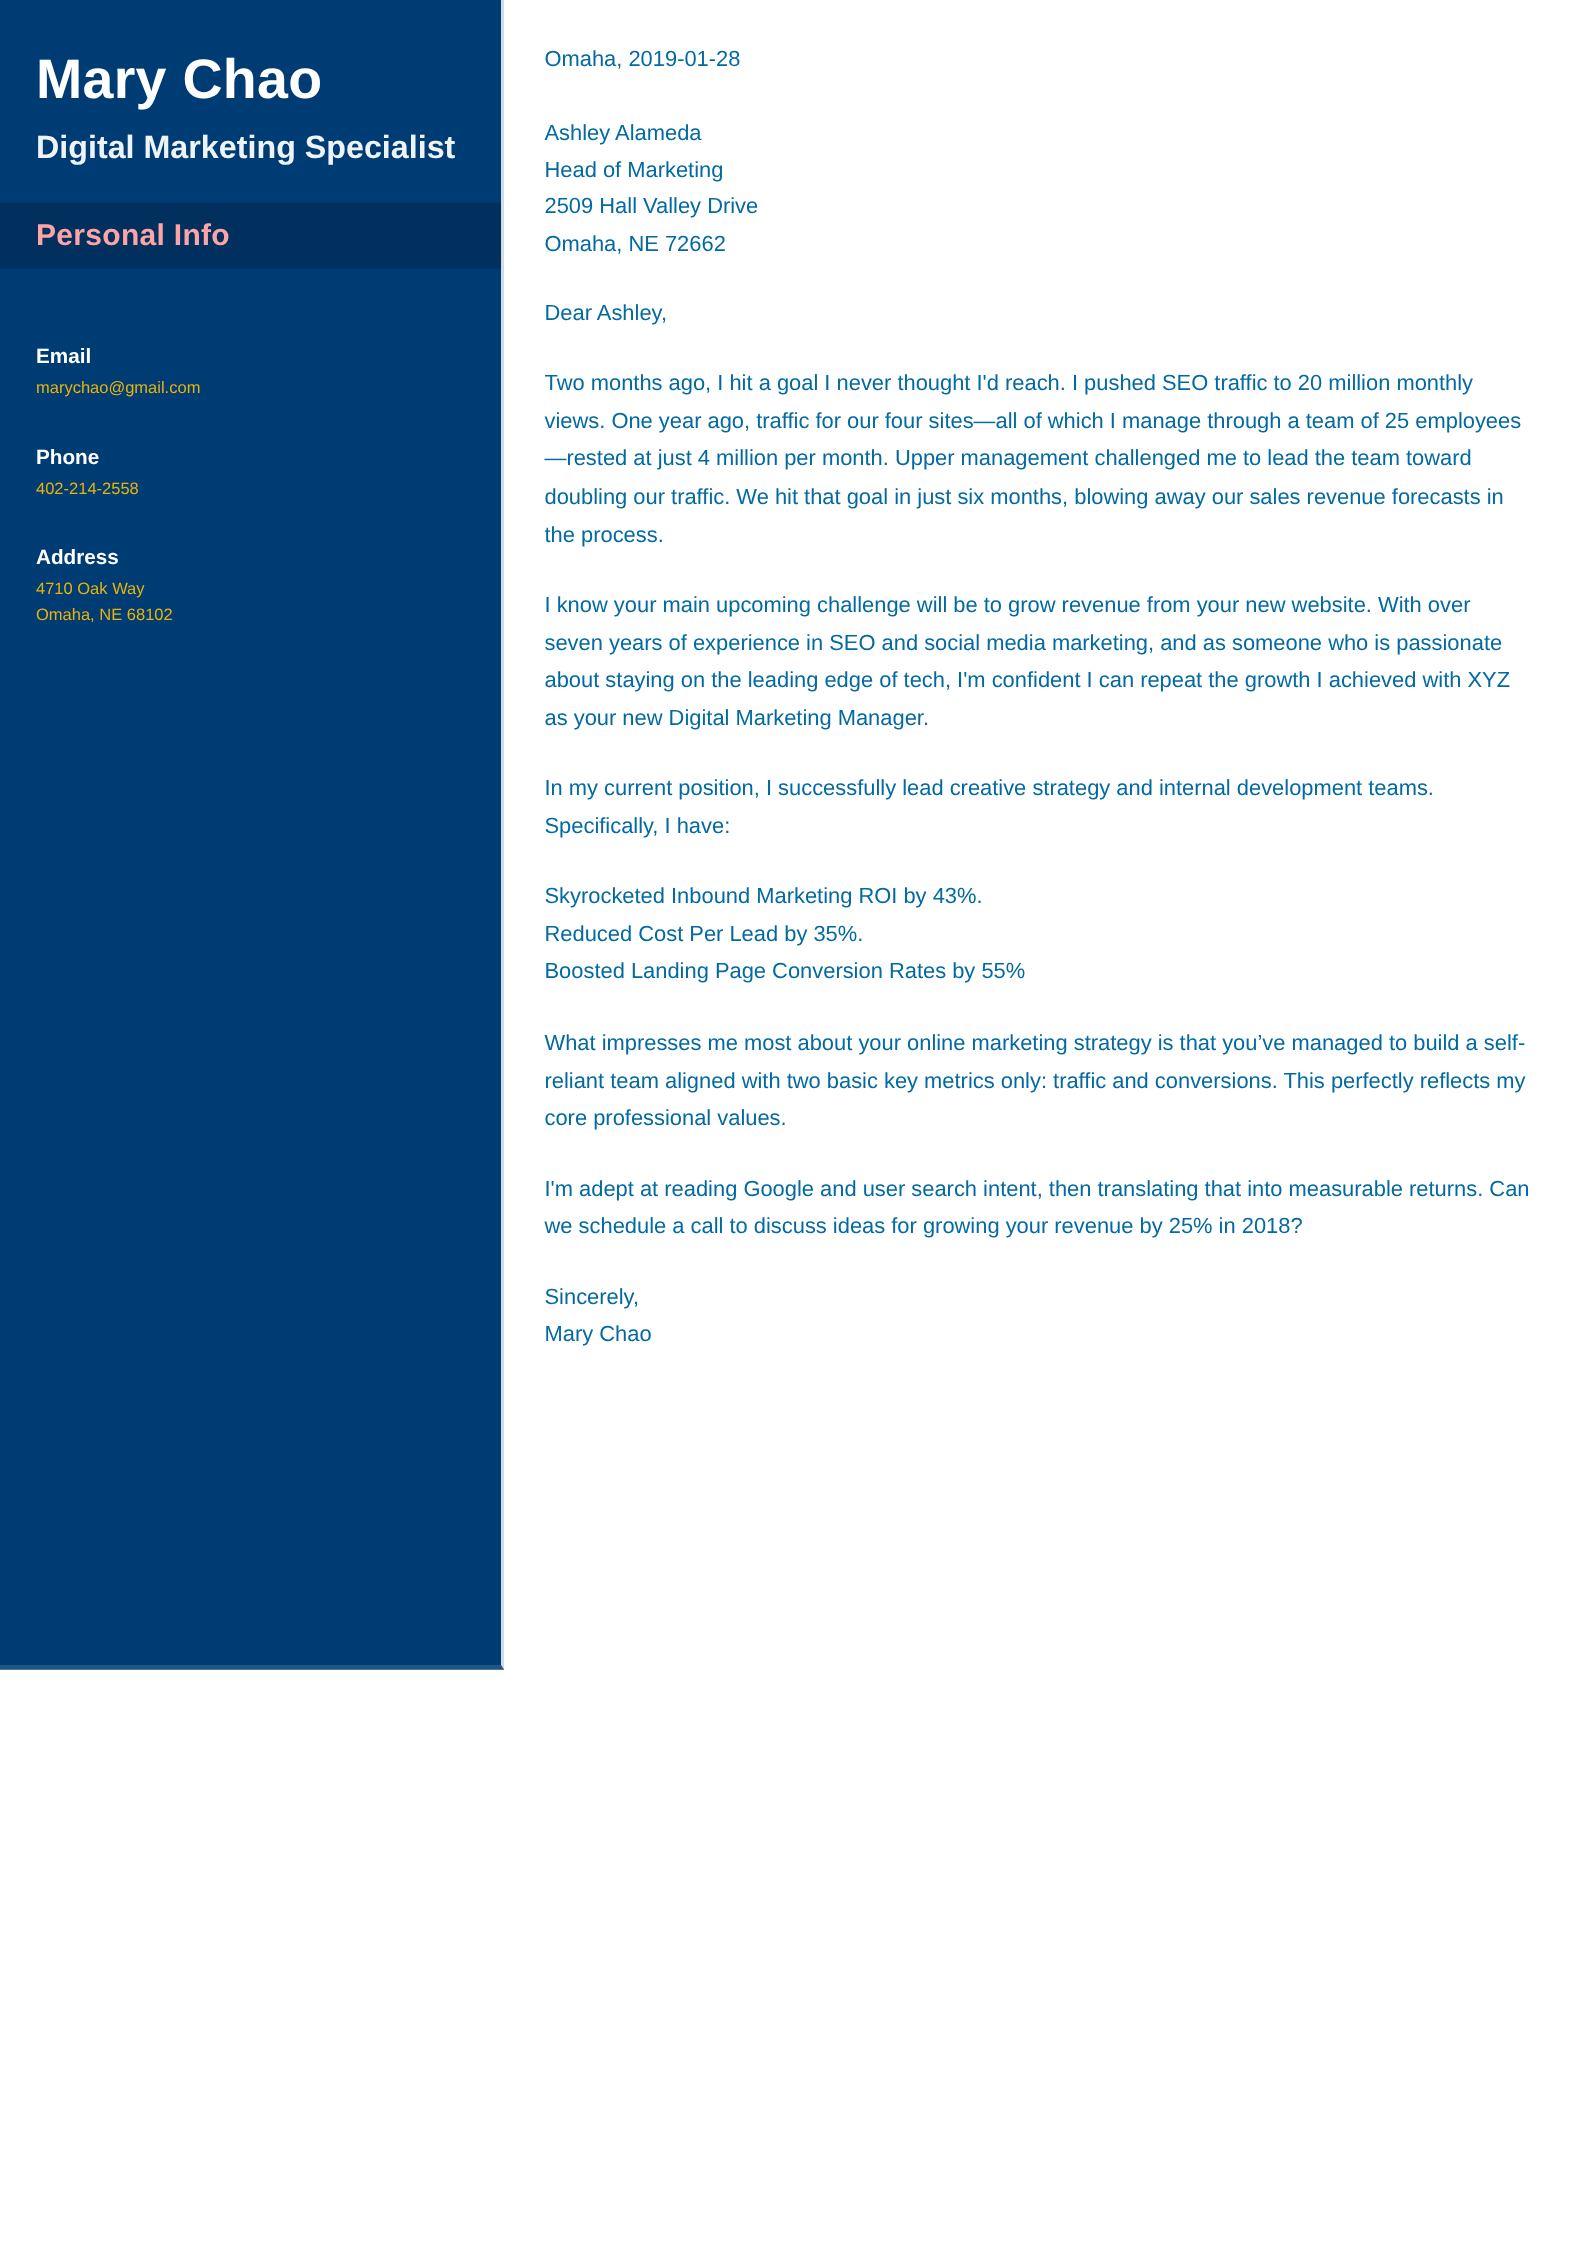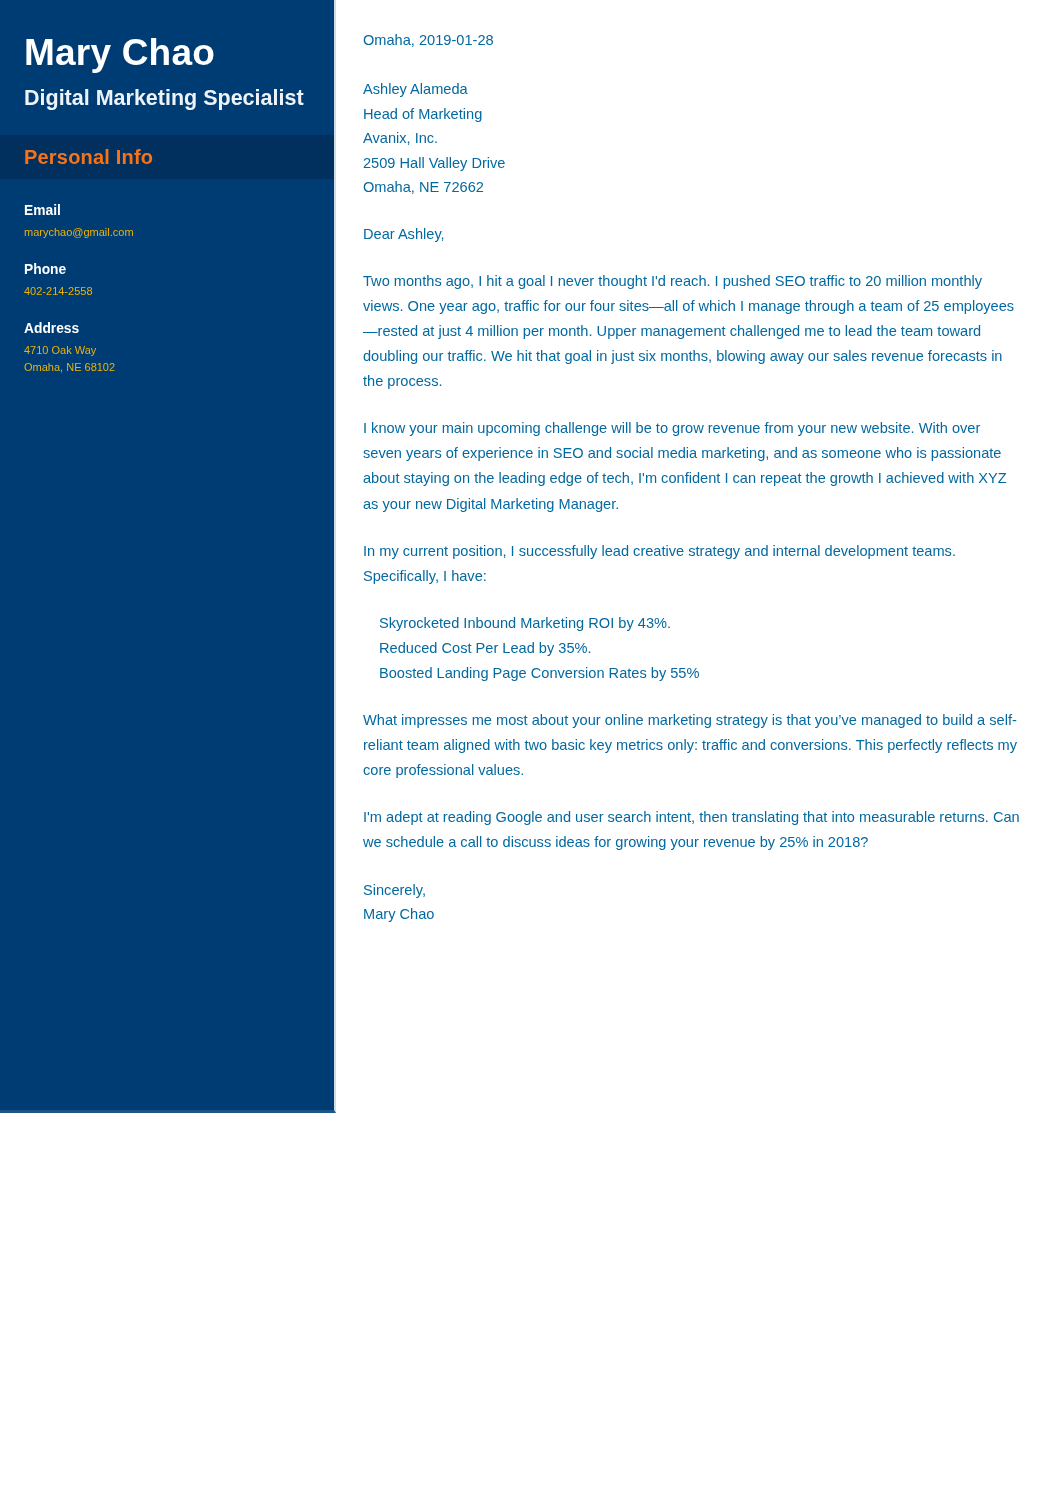--- a/index.html
+++ b/index.html
@@ -54,28 +54,29 @@
     height: 44px;
     background: #02305e;
     display: flex;
     align-items: center;
     padding: 0 24px;
     box-sizing: border-box;
   }
   .section-band-title {
     font-size: 20px;
     font-weight: bold;
-    color: #f97316;
+    color: #fca5a5;
     letter-spacing: 0.2px;
   }
   .contact-list {
     padding: 22px 24px 0 24px;
   }
   .contact-item {
     margin-bottom: 19px;
+    margin-top: 27px;
   }
   .contact-label {
     font-size: 13.8px;
     font-weight: bold;
     color: #ffffff;
     line-height: 1.5;
     margin-bottom: 2px;
   }
   .contact-value {
     font-size: 11px;
@@ -113,21 +114,20 @@
     margin: 0 0 22px 0;
     text-align: left;
   }
   .achievements {
     margin: 0 0 22px 0;
     padding: 0;
     list-style: none;
   }
   .achievements li {
     line-height: 1.72;
-    margin-left: 16px;
   }
   .signoff {
     margin: 0;
   }
   .signoff div {
     line-height: 1.68;
   }
 </style>
 </head>
 <body>
@@ -168,21 +168,20 @@
   </aside>
 
   <main class="letter">
     <div class="letter-inner">
 
       <div class="date-line">Omaha, 2019-01-28</div>
 
       <div class="recipient">
         <div>Ashley Alameda</div>
         <div>Head of Marketing</div>
-        <div>Avanix, Inc.</div>
         <div>2509 Hall Valley Drive</div>
         <div>Omaha, NE 72662</div>
       </div>
 
       <div class="greeting">Dear Ashley,</div>
 
       <p class="para">Two months ago, I hit a goal I never thought I'd reach. I pushed SEO traffic to 20 million monthly views. One year ago, traffic for our four sites—all of which I manage through a team of 25 employees—rested at just 4 million per month. Upper management challenged me to lead the team toward doubling our traffic. We hit that goal in just six months, blowing away our sales revenue forecasts in the process.</p>
       <p class="para">I know your main upcoming challenge will be to grow revenue from your new website. With over seven years of experience in SEO and social media marketing, and as someone who is passionate about staying on the leading edge of tech, I'm confident I can repeat the growth I achieved with XYZ as your new Digital Marketing Manager.</p>
       <p class="para">In my current position, I successfully lead creative strategy and internal development teams. Specifically, I have:</p>
 

